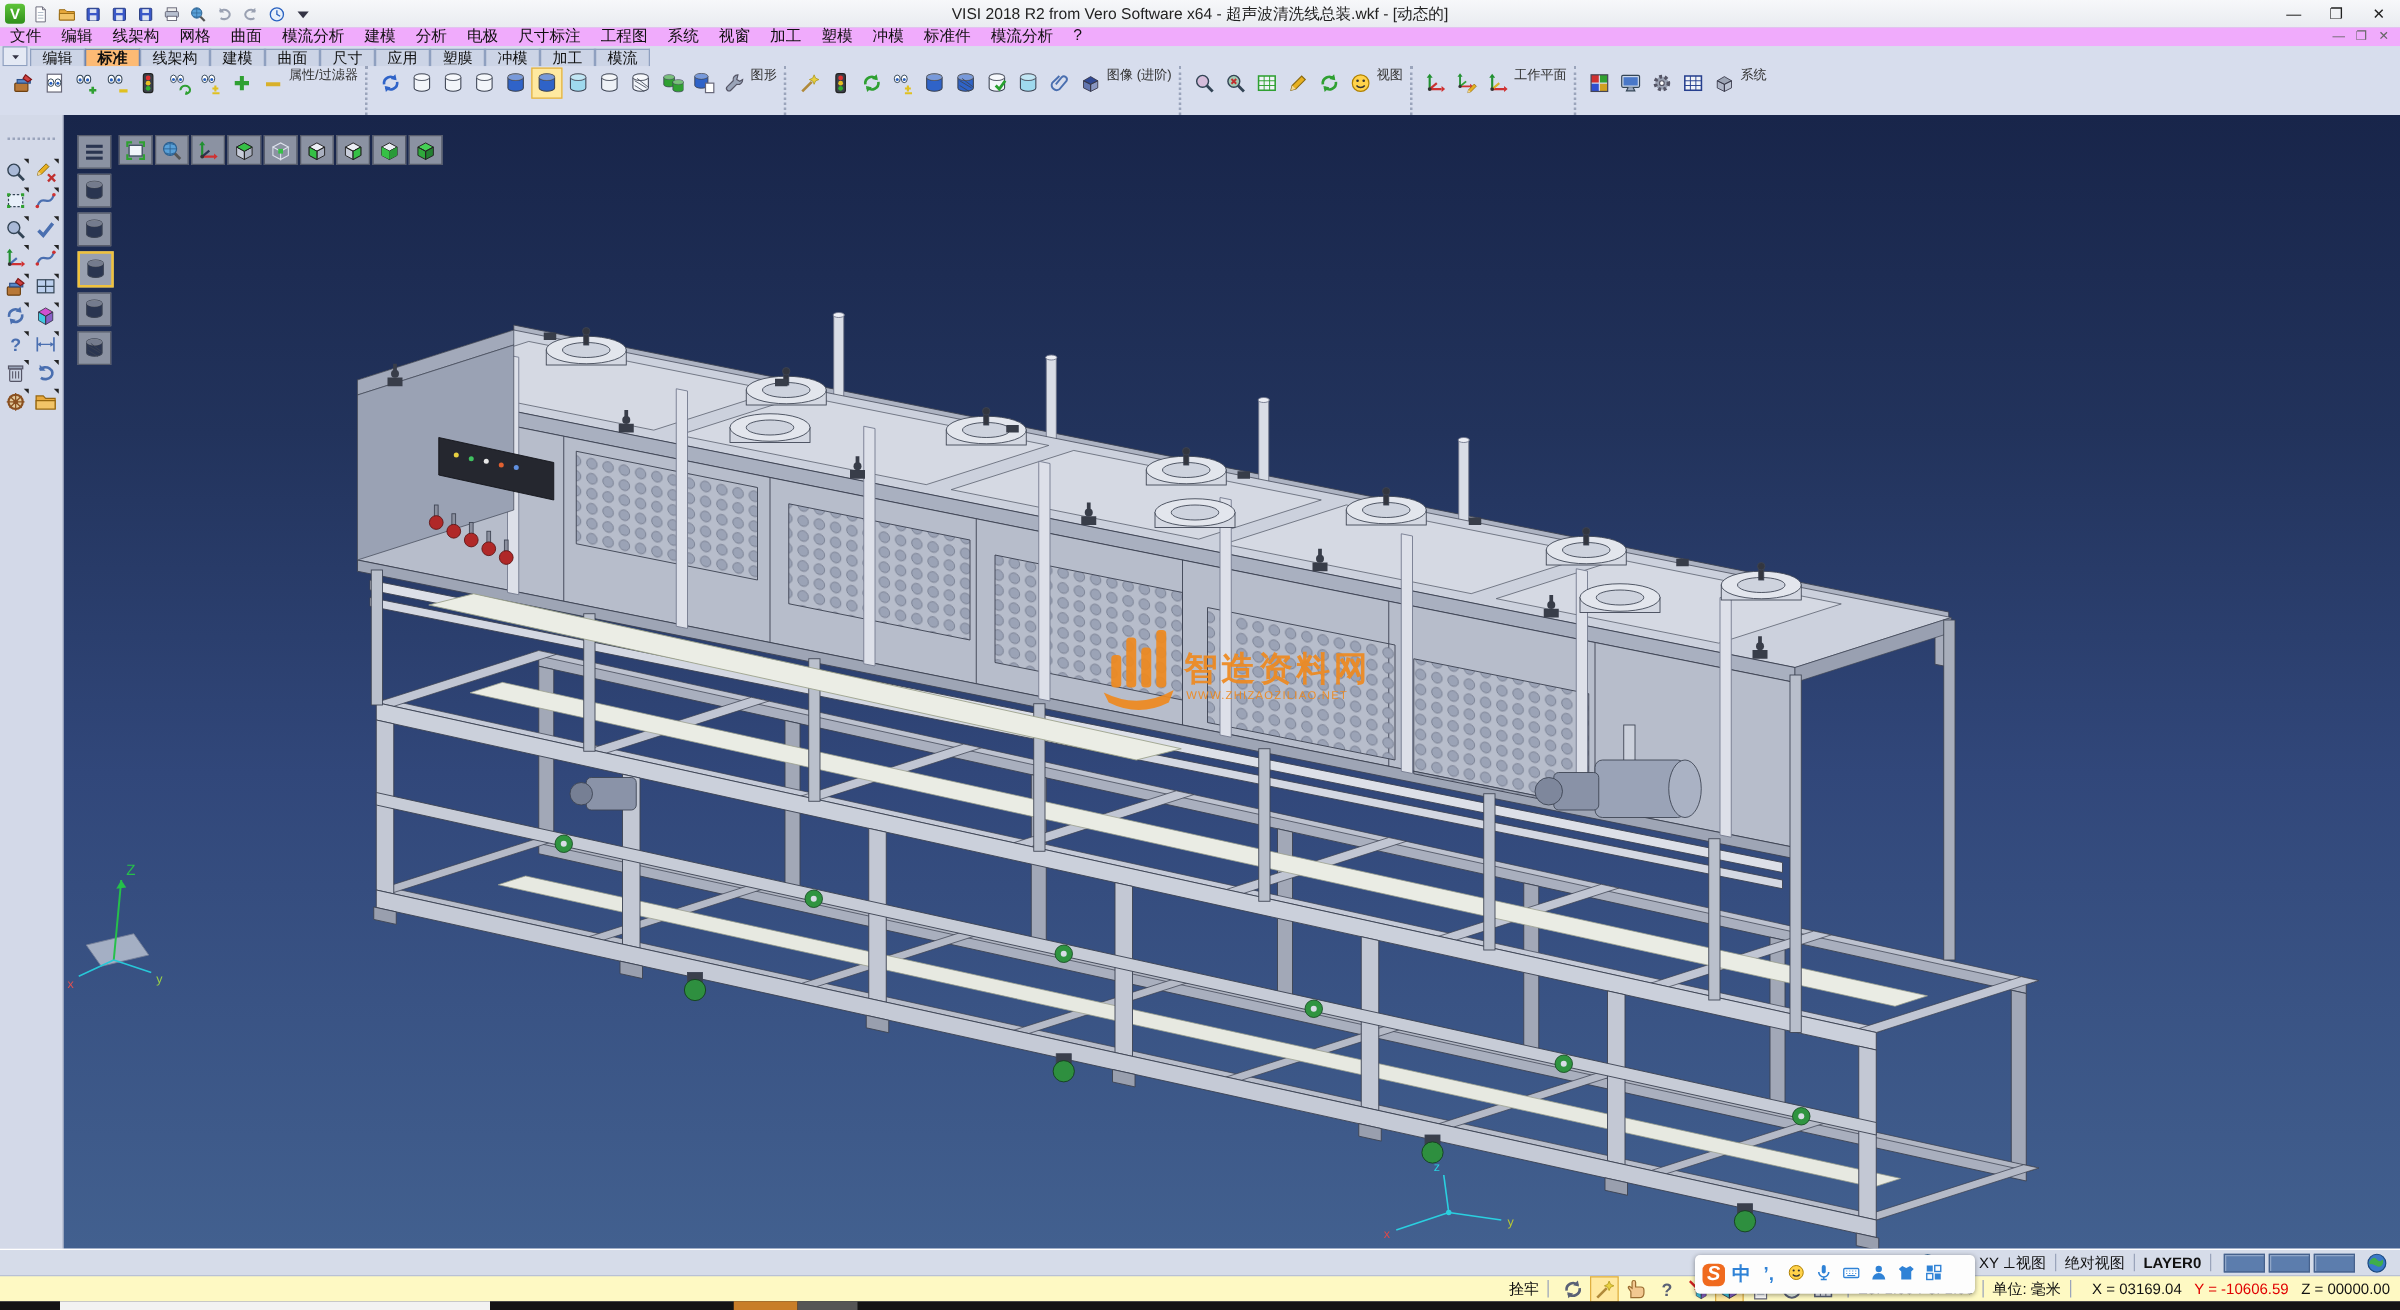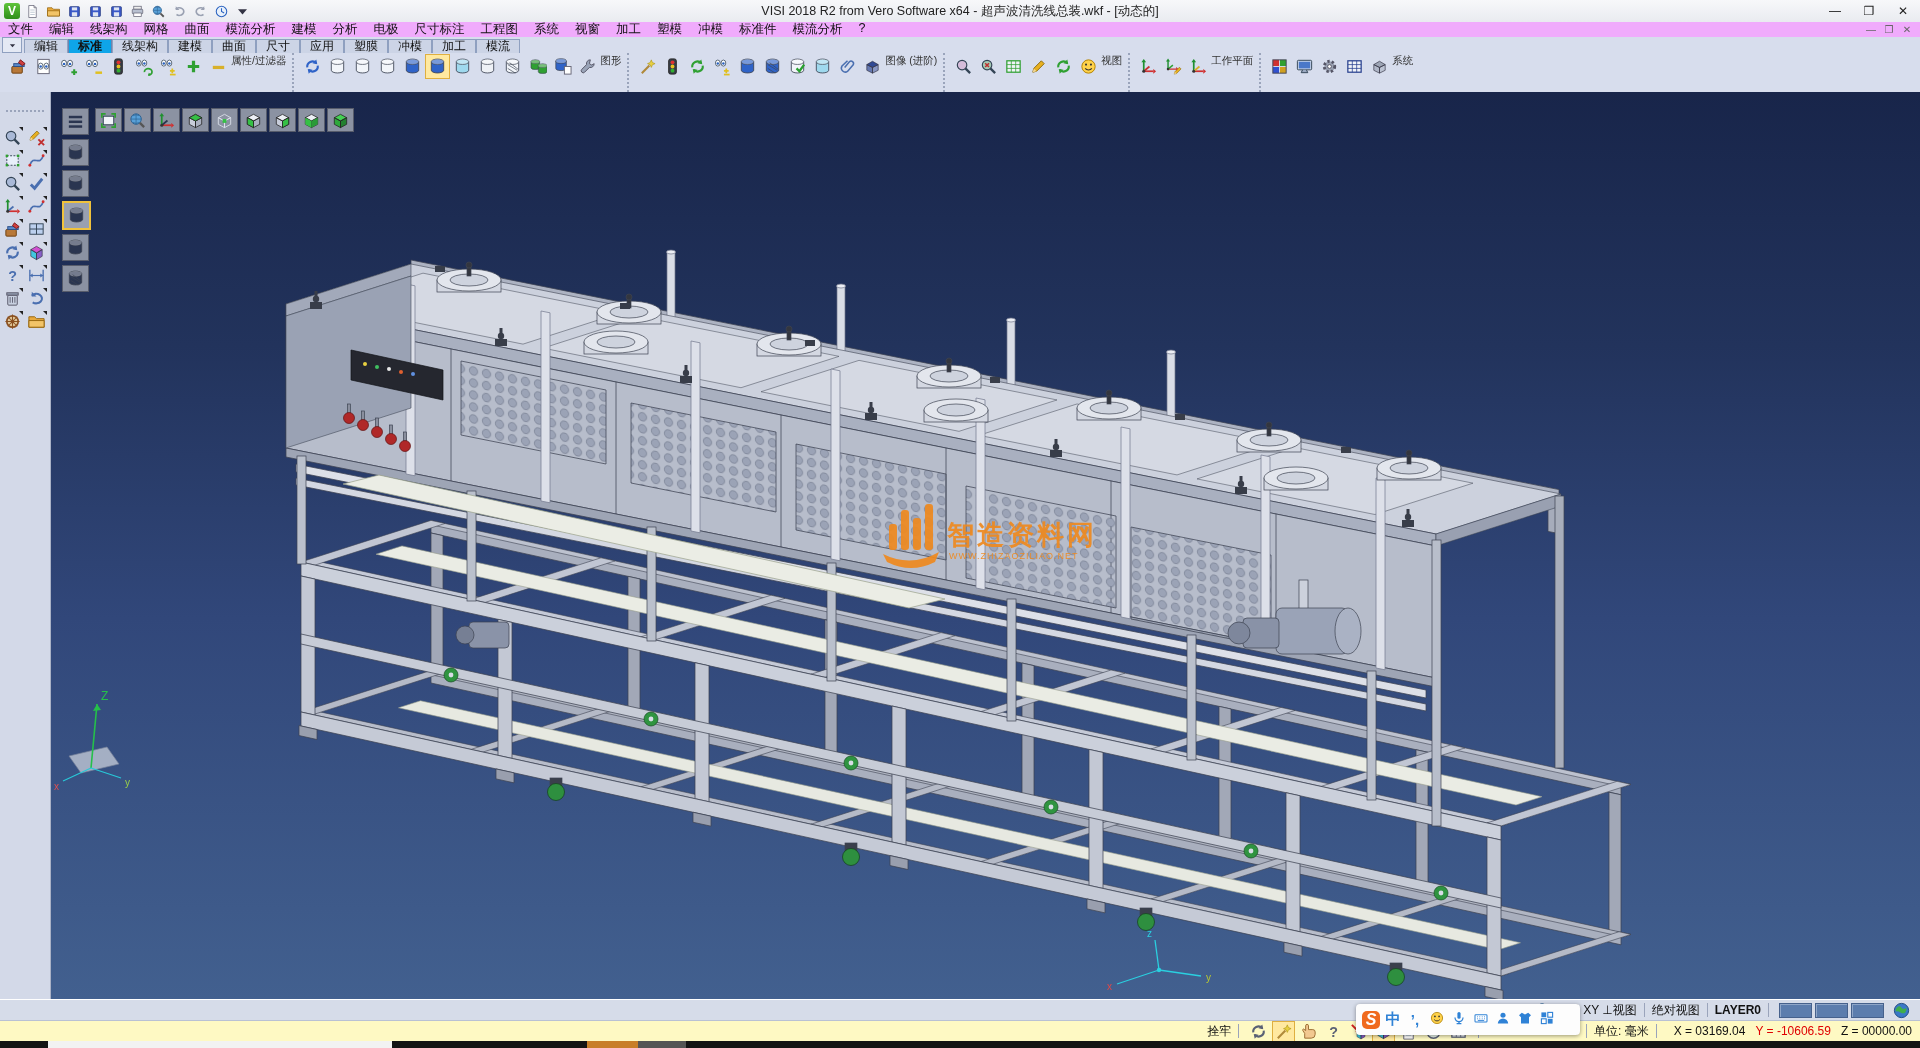--- a/index.html
+++ b/index.html
@@ -21,21 +21,21 @@
   .menubar{position:absolute;left:0;top:22px;width:1920px;height:15px;background:#f0abfc;display:flex;align-items:center;font-size:12.5px;}
   .mi{padding:0 8px;white-space:nowrap;}
   .mdi{margin-left:auto;display:flex;padding-right:4px;color:#666;}
   .mdibtn{width:18px;height:14px;display:flex;align-items:center;justify-content:center;font-size:10px;}
   
   .tabbar{position:absolute;left:0;top:37px;width:1920px;height:16px;background:#d7dded;display:flex;align-items:flex-end;padding-left:2px;}
   .tab-dd{width:18px;height:14px;border:1px solid #8fa0c0;background:#e4e9f4;display:flex;align-items:center;justify-content:center;margin-right:2px;}
   .tab-dd svg{width:9px;height:9px;}
   .tab{height:13px;line-height:13px;padding:0 9px;border:1px solid #8fa0c0;border-bottom:none;background:#ccd4e6;
        font-size:12px;white-space:nowrap;}
-  .tab.active{background:#0ea5e9;font-weight:bold;border-color:#6e84ad;}
+  .tab.active{background:#fdba74;font-weight:bold;border-color:#6e84ad;}
   
   .toolbar{position:absolute;left:0;top:53px;width:1920px;height:39px;background:#d7dded;border-bottom:1px solid #b7bfd2;display:flex;}
   .tgroup{display:flex;border-left:2px dotted #9aa4bb;padding:1px 6px 0 6px;}
   .tgroup:first-child{border-left:none;}
   .ticons{display:flex;align-items:center;height:25px;}
   .tbi{width:23px;height:23px;display:flex;align-items:center;justify-content:center;color:#5a6175;border:1px solid transparent;}
   .tbi svg,.lti svg,.vpb svg,.vsb svg,.sbi svg{width:19px;height:19px;}
   .tbi.selected,.sbi.selected{background:#ffe9a0;border:1px solid #dfAF40;border-color:#dfaf40;}
   .tlabel{height:13px;text-align:center;font-size:10.5px;color:#333;line-height:12px;}
   .tint-blue{color:#2f63c8;} .tint-ghost{color:#f2f5fa;} .tint-cyan{color:#9fd9ee;} .tint-white{color:#eef1f6;}

